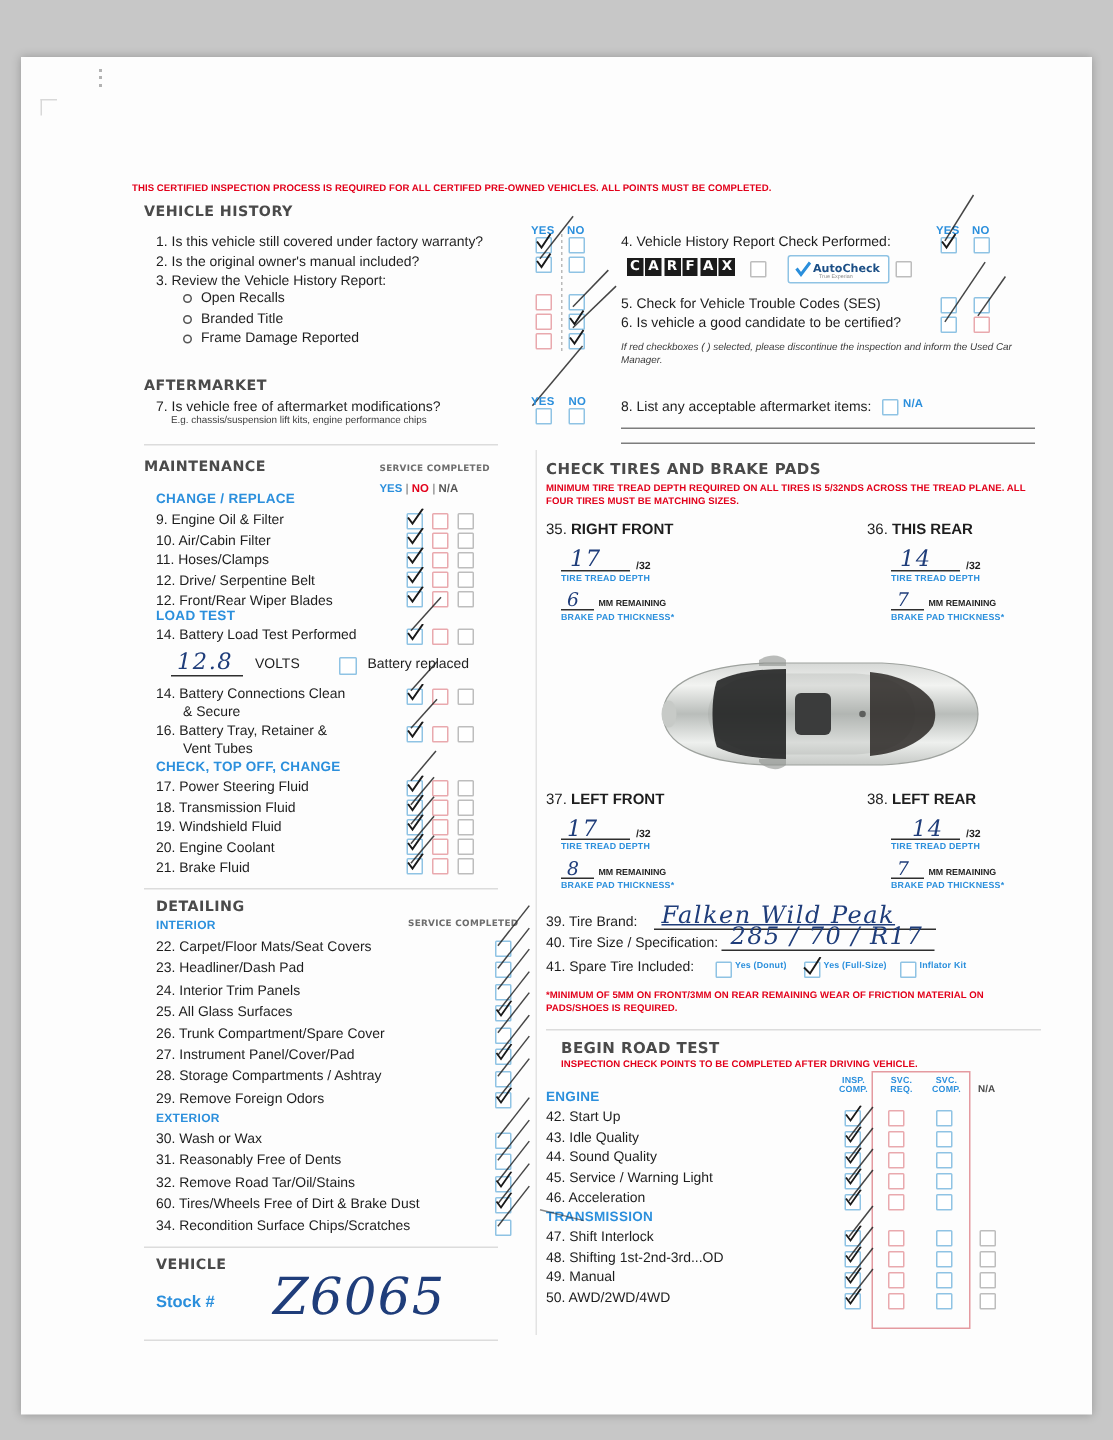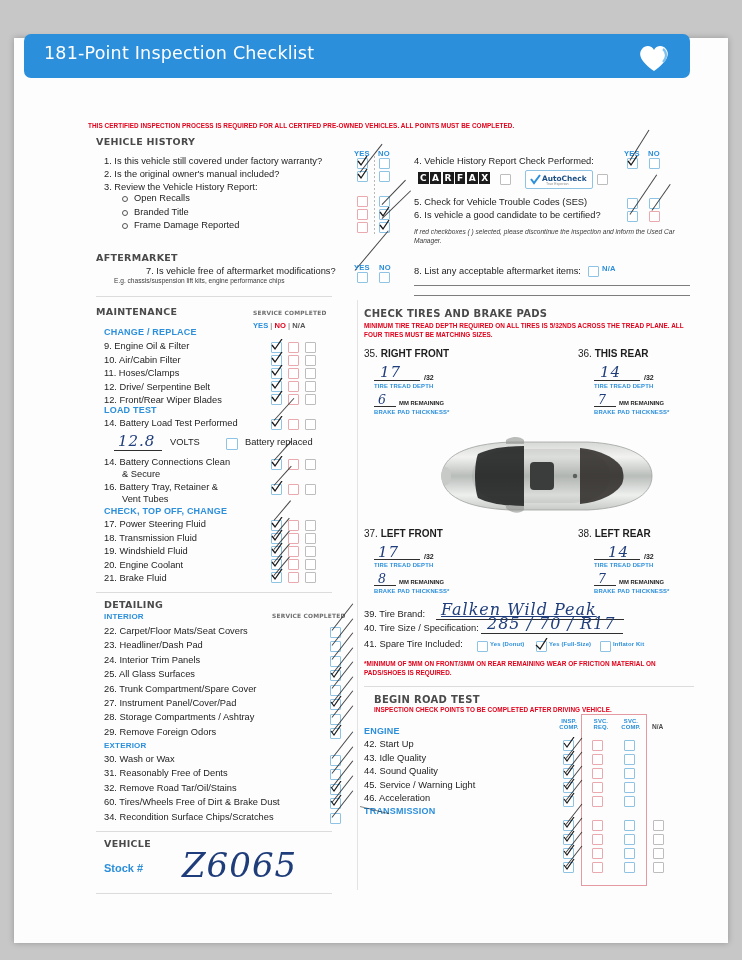--- a/index.html
+++ b/index.html
@@ -63,29 +63,20 @@
   #car-wrap{position:absolute;left:420px;top:432px;width:250px;height:88px;}
 </style>
 </head>
 <body>
 
 <div id="page">
   <div id="sheet"></div>
   <div id="dots"></div>
   <div id="corner-mark"></div>
 
-  <div id="banner">
-    <div id="banner-title">181-Point Inspection Checklist</div>
-    <div id="heart">
-      <svg viewBox="0 0 32 29" width="32" height="29">
-        <path d="M16 28 C2 18 0 11 4 6 C8 1 14 3 16 7 C18 3 24 1 28 6 C32 11 30 18 16 28 Z" fill="#ffffff"></path>
-        <path d="M25 6 C29 9 29 15 25 19" stroke="#7fc0ec" stroke-width="2.2" fill="none"></path>
-      </svg>
-    </div>
-  </div>
 
   <div class="red-note" style="position:absolute;left:88px;top:122px;width:620px;">THIS CERTIFIED INSPECTION PROCESS IS REQUIRED FOR ALL CERTIFED PRE-OWNED VEHICLES. ALL POINTS MUST BE COMPLETED.</div>
 
   <div class="sec-head" style="position:absolute;left:96px;top:136px;">VEHICLE HISTORY</div>
 
   <div class="tiny-blue" style="position:absolute;left:354px;top:149px;font-size:7.6px;">YES</div>
   <div class="tiny-blue" style="position:absolute;left:378px;top:149px;font-size:7.6px;">NO</div>
 
   <div class="row-lbl" style="position:absolute;left:104px;top:155px;">
     <span>1.</span>
@@ -203,21 +194,21 @@
   <div class="cb blue" style="left:627px;top:198px;"></div>
   <div class="cb blue" style="left:649px;top:198px;"></div>
   <div class="cb blue" style="left:627px;top:211px;"></div>
   <div class="cb red" style="left:649px;top:211px;"></div>
   <div class="stroke" style="left:630px;top:214px;width:48px;transform:rotate(-56deg);"></div>
   <div class="stroke" style="left:652px;top:210px;width:32px;transform:rotate(-55deg);"></div>
 
   <div class="small-it" style="position:absolute;left:414px;top:228px;width:270px;">If red checkboxes ( ) selected, please discontinue the inspection and inform the Used Car Manager.</div>
 
   <div class="sec-head" style="position:absolute;left:96px;top:252px;">AFTERMARKET</div>
-  <div class="row-lbl" style="position:absolute;left:104px;top:265px;margin-left:42px;">
+  <div class="row-lbl" style="position:absolute;left:104px;top:265px;">
     <span>7.</span>
     <span>Is vehicle free of aftermarket modifications?</span>
   </div>
   <div style="position:absolute;left:114px;top:277px;font-size:6.6px;color:#3b3b3b;">E.g. chassis/suspension lift kits, engine performance chips</div>
   <div class="tiny-blue" style="position:absolute;left:354px;top:263px;font-size:7.6px;">YES</div>
   <div class="tiny-blue" style="position:absolute;left:379px;top:263px;font-size:7.6px;">NO</div>
   <div class="cb blue" style="left:357px;top:272px;"></div>
   <div class="cb blue" style="left:379px;top:272px;"></div>
 
   <div class="row-lbl" style="position:absolute;left:414px;top:265px;">
@@ -685,20 +676,34 @@
       <span>Sound Quality</span></div>
     <div class="row-lbl">
       <span>45.</span>
       <span>Service / Warning Light</span></div>
     <div class="row-lbl">
       <span>46.</span>
       <span>Acceleration</span></div>
   </div>
 
   <div class="sub-head" style="position:absolute;left:364px;top:806px;">TRANSMISSION</div>
+  <div style="position:absolute;left:364px;top:818px;">
+    <div class="row-lbl">
+      <span>47.</span>
+      <span>Shift Interlock</span></div>
+    <div class="row-lbl">
+      <span>48.</span>
+      <span>Shifting 1st-2nd-3rd...OD</span></div>
+    <div class="row-lbl">
+      <span>49.</span>
+      <span>Manual</span></div>
+    <div class="row-lbl">
+      <span>50.</span>
+      <span>AWD/2WD/4WD</span></div>
+  </div>
 
   <div>
     <div class="cb blue" style="left:563px;top:740px;"></div>
     <div class="cb red" style="left:592px;top:740px;"></div>
     <div class="cb blue" style="left:624px;top:740px;"></div>
     <div class="cb blue" style="left:563px;top:754px;"></div>
     <div class="cb red" style="left:592px;top:754px;"></div>
     <div class="cb blue" style="left:624px;top:754px;"></div>
     <div class="cb blue" style="left:563px;top:768px;"></div>
     <div class="cb red" style="left:592px;top:768px;"></div>

